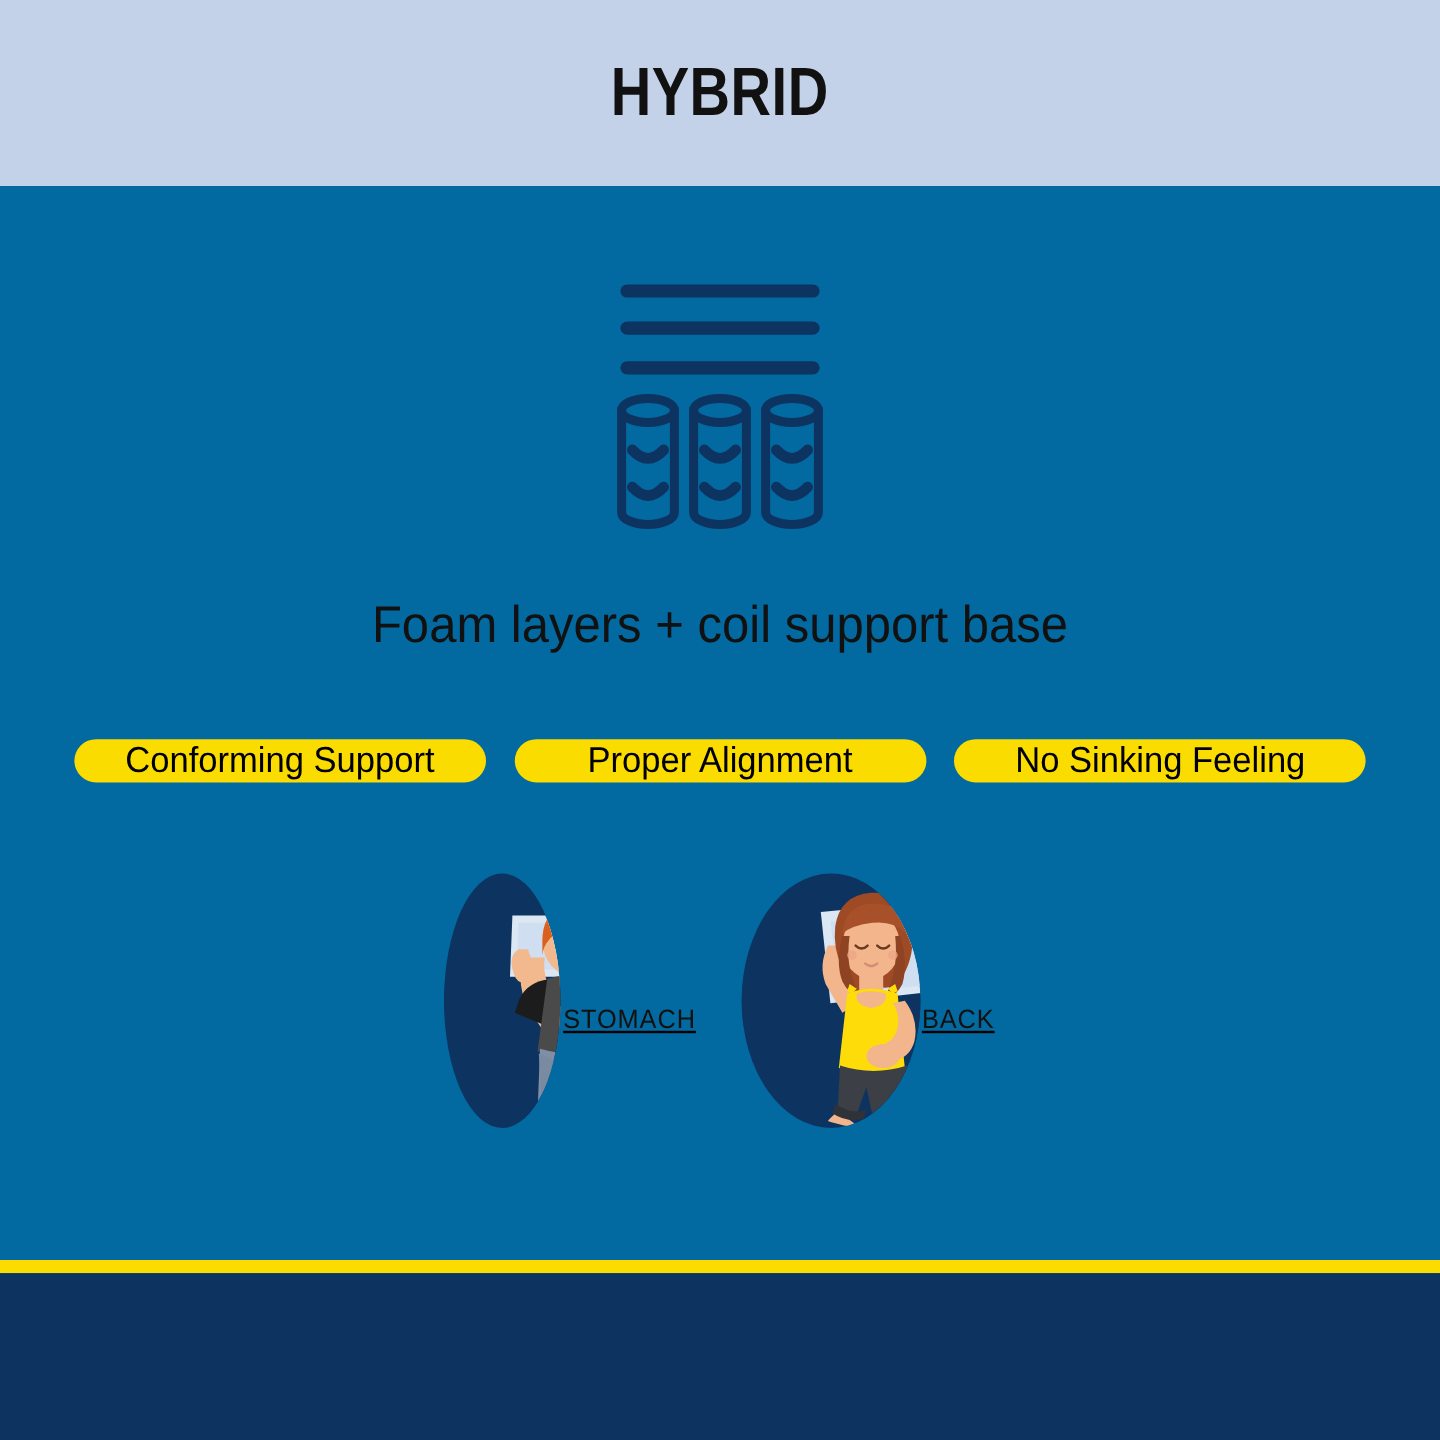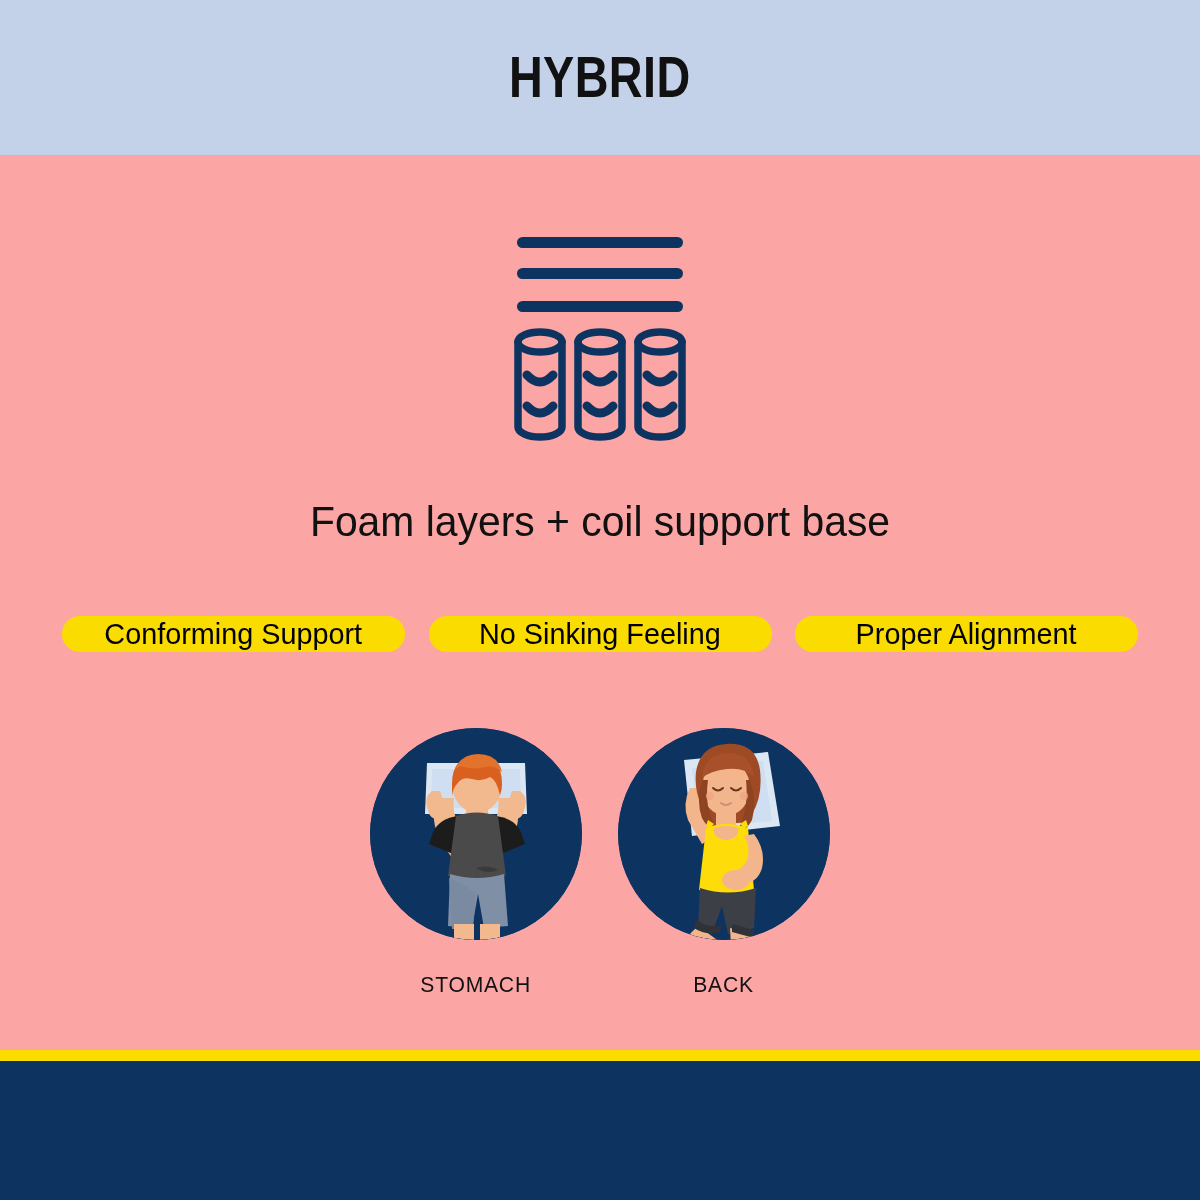--- a/index.html
+++ b/index.html
@@ -12,21 +12,21 @@
     height: 1200px;
     background: #ffffff;
     font-family: "Liberation Sans", sans-serif;
     overflow: hidden;
     position: relative;
   }
   .page {
     position: relative;
     width: 1200px;
     height: 1200px;
-    background: #fca5a5;
+    background: #0369a1;
   }
 
   
   .header-band {
     position: absolute;
     left: 0;
     top: 0;
     width: 1200px;
     height: 155px;
     background: #c3d2e8;
@@ -112,22 +112,23 @@
     left: 0;
     top: 728px;
     width: 1200px;
     display: flex;
     justify-content: center;
     gap: 36px;
   }
   .position {
     width: 212px;
     display: flex;
-    flex-direction: column;
+    flex-direction: row;
     align-items: center;
+    text-decoration: underline;
   }
   .pos-circle {
     width: 212px;
     height: 212px;
     border-radius: 50%;
     background: #0d3461;
     overflow: hidden;
     position: relative;
   }
   .pos-circle svg { display: block; }
@@ -205,24 +206,24 @@
     </svg>
   </div>
 
   <p class="subtitle">Foam layers + coil support base</p>
 
   <div class="pill-row">
     <div class="pill">
       <span class="pill-label">Conforming Support</span>
     </div>
     <div class="pill">
+      <span class="pill-label">Proper Alignment</span>
+    </div>
+    <div class="pill">
       <span class="pill-label">No Sinking Feeling</span>
-    </div>
-    <div class="pill">
-      <span class="pill-label">Proper Alignment</span>
     </div>
   </div>
 
   <div class="positions">
 
     <div class="position">
       <div class="pos-circle">
         <svg width="212" height="212" viewBox="0 0 212 212" aria-hidden="true">
           <defs>
             <clipPath id="clipStomach">

